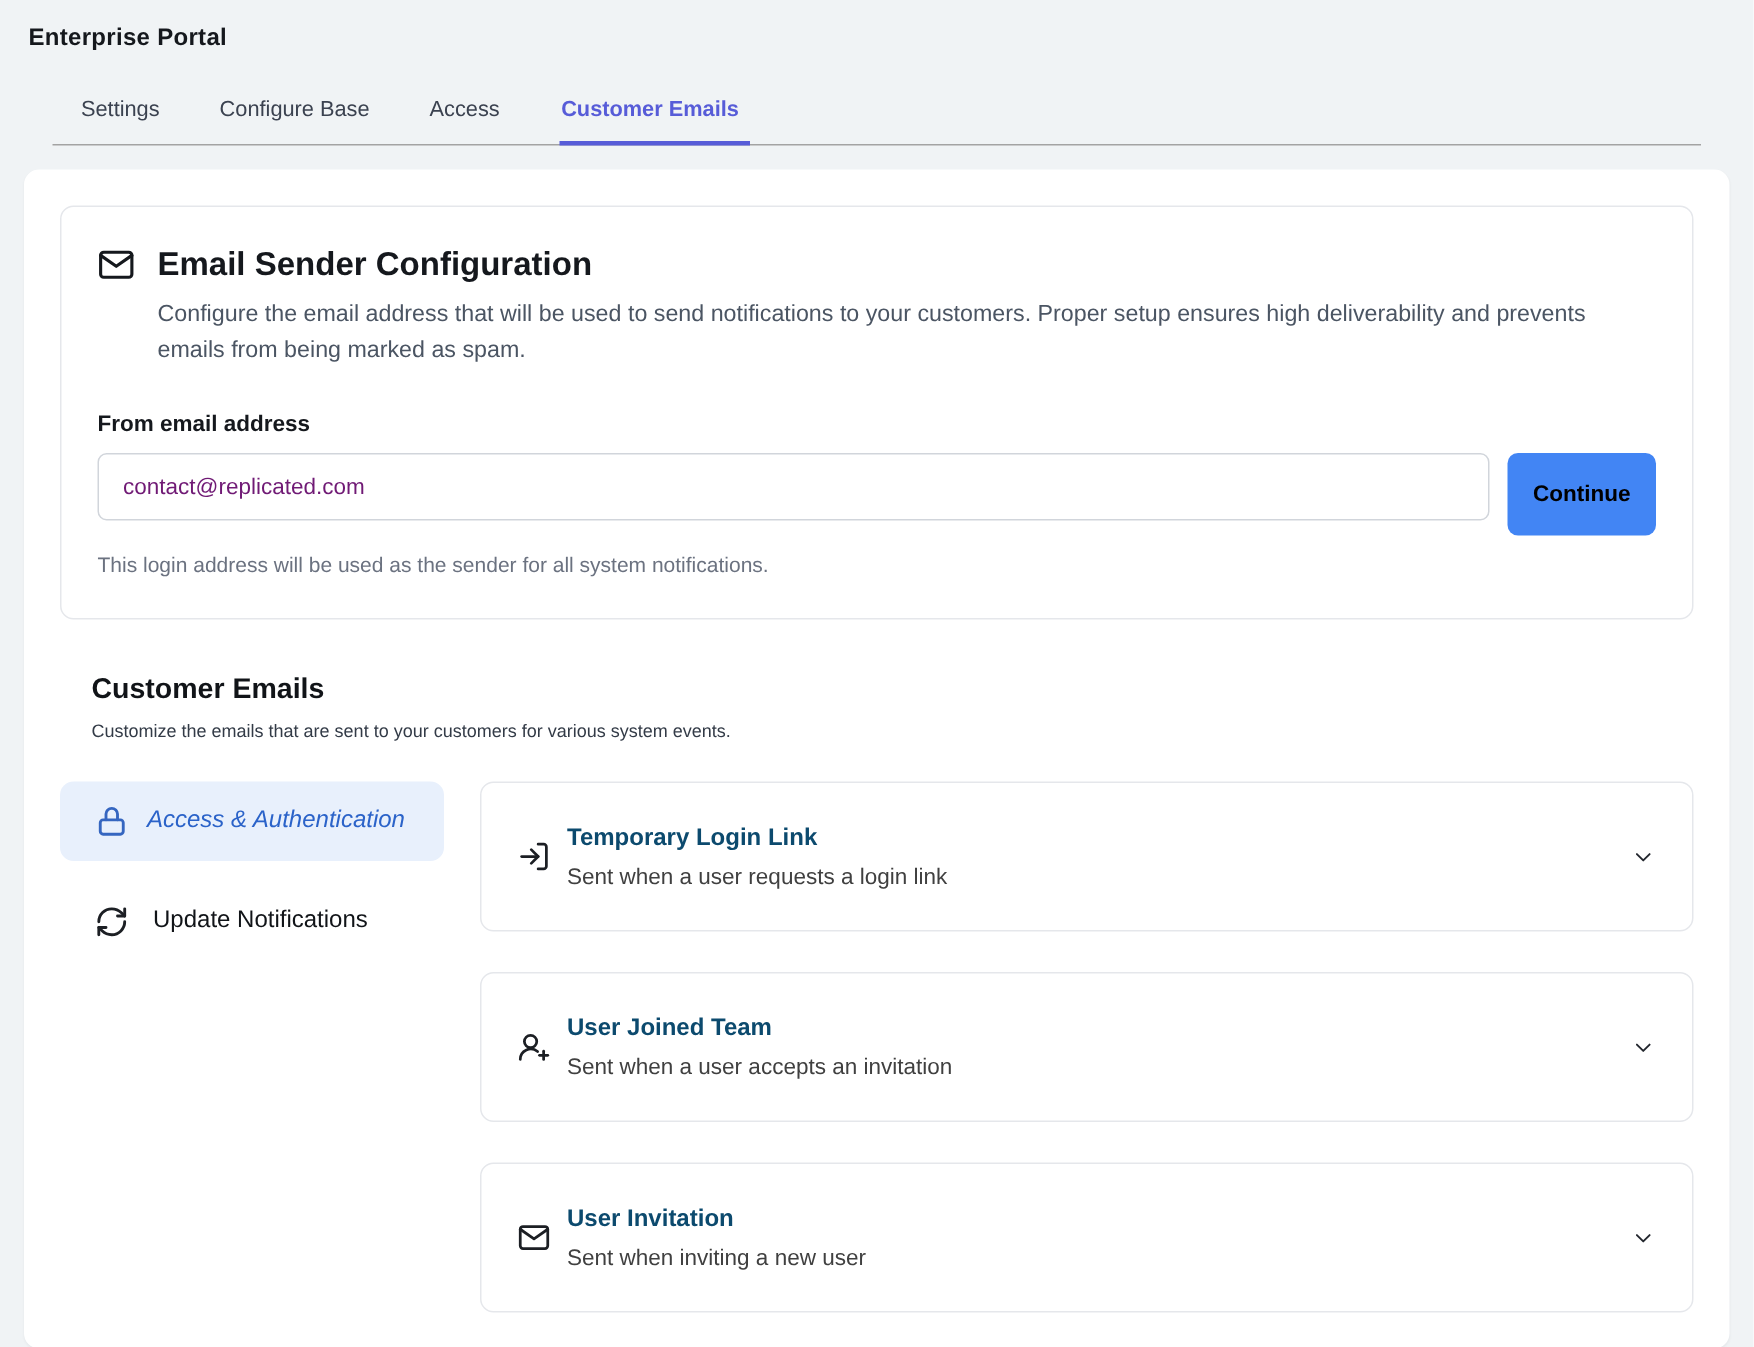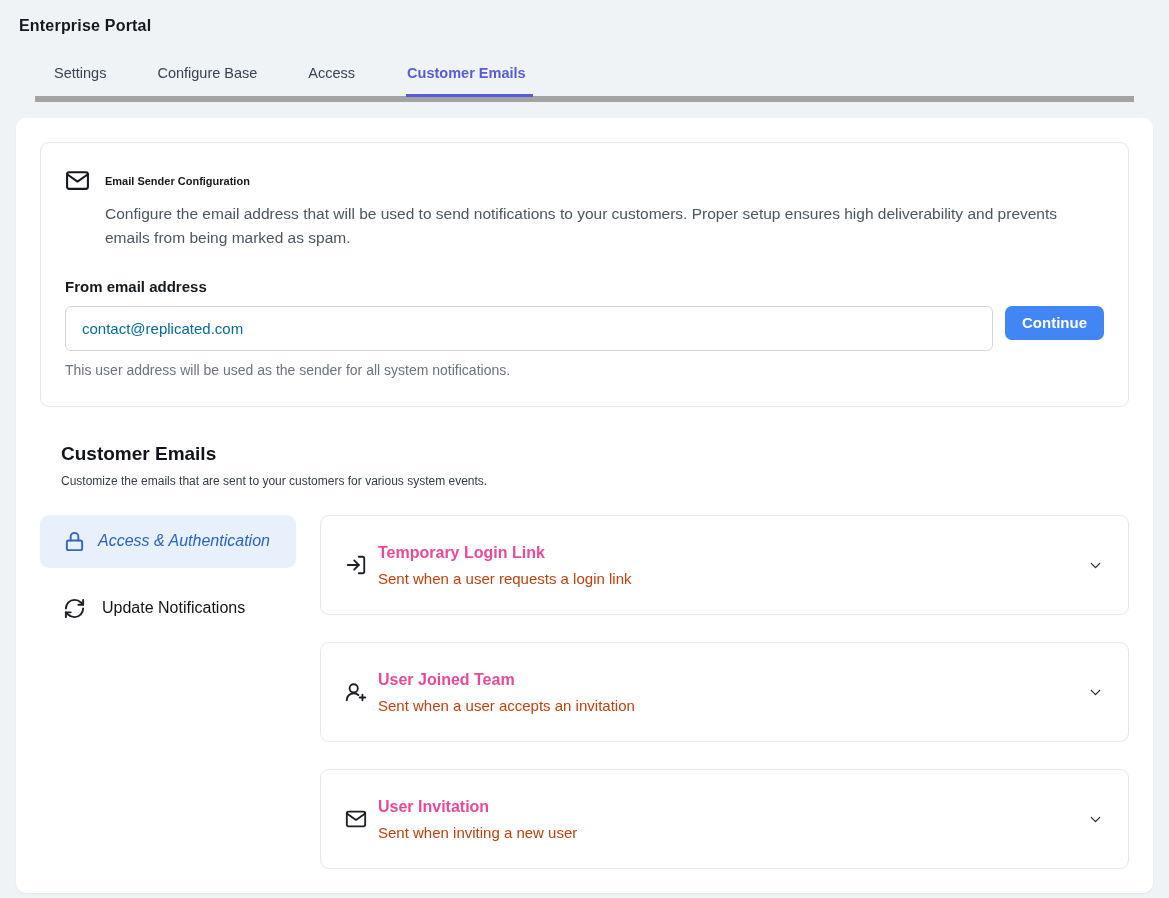--- a/index.html
+++ b/index.html
@@ -16,24 +16,24 @@
   .header { padding: 17px 19px 0; }
   .page-title {
     margin: 0;
     font-size: 16px;
     font-weight: 800;
     letter-spacing: .2px;
     color: #15181d;
   }
   .tabs {
     display: flex;
-    gap: 51px;
+    gap: 40px;
     margin: 21px 16px 0;
     padding-left: 19px;
-    border-bottom: 6px solid #a3a3a3;
+    border-bottom: 1px solid #a3a3a3;
   }
   .tab {
     padding: 9px 0 13px;
     font-size: 14.5px;
     color: #3b4250;
     cursor: pointer;
     white-space: nowrap;
   }
   .tab.active {
     color: #575cd8;
@@ -55,21 +55,21 @@
   }
 
   
   .sender-card {
     border: 1px solid #e5e7eb;
     border-radius: 9px;
     padding: 25px 24px 28px;
   }
   .card-head { display: flex; align-items: center; gap: 15px; }
   .card-head .icon { color: #15181d; display: inline-flex; }
-  .card-title { font-size: 11px; font-weight: 700; color: #15181d; }
+  .card-title { font-size: 22px; font-weight: 700; color: #15181d; }
   .card-desc {
     margin: 9px 0 0 40px;
     font-size: 15.5px;
     line-height: 1.58;
     color: #4b5563;
     max-width: 985px;
   }
   .form-label {
     margin-top: 27px;
     font-size: 15px;
@@ -78,31 +78,31 @@
   }
   .input-row { display: flex; gap: 12px; margin-top: 11px; }
   .email-input {
     flex: 1;
     height: 45px;
     border: 1px solid #d1d5db;
     border-radius: 6px;
     padding: 0 16px;
     font-size: 15px;
     font-family: "Liberation Sans", sans-serif;
-    color: #0369a1;
+    color: #701a75;
     outline: none;
     background: #fff;
   }
   .continue-btn {
-    height: 34px;
+    height: 55px;
     padding: 0 17px;
     background: #4285f4;
     border: none;
     border-radius: 7px;
-    color: #ffffff;
+    color: #000000;
     font-size: 15px;
     font-weight: 600;
     font-family: "Liberation Sans", sans-serif;
     cursor: pointer;
     white-space: nowrap;
   }
   .helper { margin-top: 11px; font-size: 14px; color: #6b7280; }
 
   
   .section { margin-top: 36px; }
@@ -146,22 +146,22 @@
     border-radius: 9px;
     padding: 26px 24px;
     display: flex;
     align-items: center;
     background: #fff;
     cursor: pointer;
   }
   .accordion + .accordion { margin-top: 27px; }
   .acc-icon { display: inline-flex; flex: none; color: #1c1f24; margin-right: 11px; }
   .acc-text { flex: 1; min-width: 0; }
-  .acc-title { font-size: 16px; font-weight: 700; color: #ec4899; line-height: 1.35; }
-  .acc-sub { margin-top: 5px; font-size: 15px; color: #c2410c; line-height: 1.3; }
+  .acc-title { font-size: 16px; font-weight: 700; color: #0c4a6e; line-height: 1.35; }
+  .acc-sub { margin-top: 5px; font-size: 15px; color: #404040; line-height: 1.3; }
   .chevron { display: inline-flex; flex: none; color: #23272e; margin-left: 12px; cursor: pointer; }
 
   svg { display: block; }
 </style>
 </head>
 <body>
 
 <div class="header">
   <h1 class="page-title">Enterprise Portal</h1>
   <nav class="tabs">
@@ -184,21 +184,21 @@
       </span>
       <span class="card-title">Email Sender Configuration</span>
     </div>
     <p class="card-desc">Configure the email address that will be used to send notifications to your customers. Proper setup ensures high deliverability and prevents emails from being marked as spam.</p>
 
     <div class="form-label">From email address</div>
     <div class="input-row">
       <input class="email-input" type="text" value="contact@replicated.com" style="">
       <button class="continue-btn">Continue</button>
     </div>
-    <div class="helper">This user address will be used as the sender for all system notifications.</div>
+    <div class="helper">This login address will be used as the sender for all system notifications.</div>
   </section>
 
   <section class="section">
     <div class="section-head">
       <h2 class="section-title">Customer Emails</h2>
       <div class="section-sub">Customize the emails that are sent to your customers for various system events.</div>
     </div>
 
     <div class="content-grid">
 

